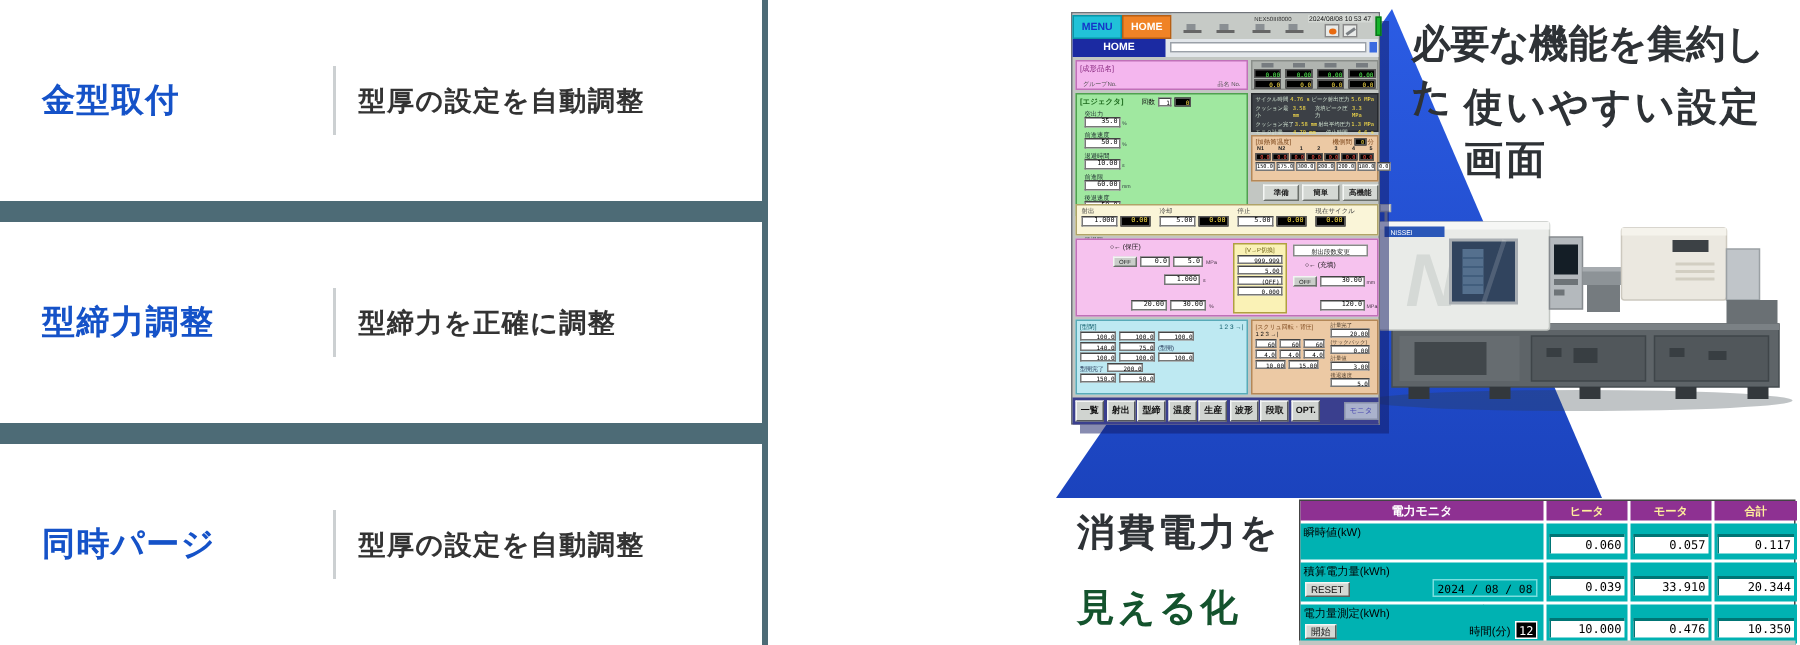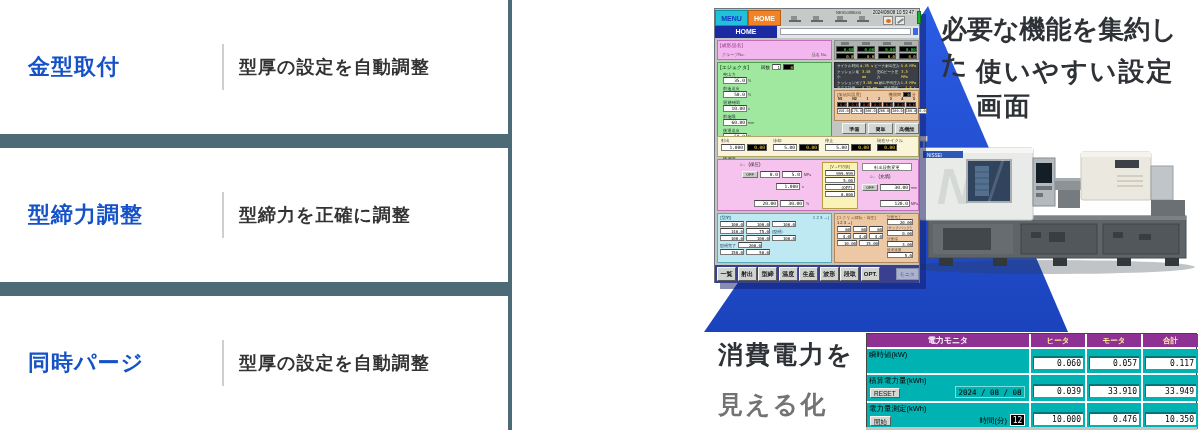--- a/index.html
+++ b/index.html
@@ -11,21 +11,21 @@
 .features{position:absolute;left:0;top:0;width:512px;height:430px;background:#4d6b76;display:flex;flex-direction:column;gap:14px;padding-right:4px}
 .fcard{background:#fff;flex:1;display:flex;align-items:center}
 .ftitle{width:194px;margin-left:28px;font-size:22px;font-weight:700;color:#1552c8;letter-spacing:1px}
 .fdiv{width:2px;height:46px;background:#ccd0d2}
 .fdesc{margin-left:15px;font-size:18px;font-weight:700;color:#333;letter-spacing:1px}
 
 
 .banner1{position:absolute;left:941px;top:12px;font-size:26px;font-weight:700;color:#2e3236;letter-spacing:0px;z-index:3}
 .banner2{position:absolute;left:976px;top:54px;font-size:26px;font-weight:700;color:#2e3236;letter-spacing:2px;z-index:3}
 .pbanner1{position:absolute;left:718px;top:338px;font-size:25px;font-weight:700;color:#2e3236;letter-spacing:2px;z-index:3}
-.pbanner2{position:absolute;left:718px;top:388px;font-size:25px;font-weight:700;color:#737373;letter-spacing:2px;z-index:3}
+.pbanner2{position:absolute;left:718px;top:388px;font-size:25px;font-weight:700;color:#14532d;letter-spacing:2px;z-index:3}
 
 
 .triangle{position:absolute;left:0;top:0;z-index:1}
 
 .machine{position:absolute;left:903px;top:136px;width:297px;height:142px;z-index:2}
 
 
 .hmi{position:absolute;left:714px;top:8px;width:206px;height:275px;background:#c2c6c2;border:1px solid #70747a;box-shadow:6px 6px 0 rgba(18,26,100,.5);z-index:4;font-size:5px;color:#111}
 .hmi .abs{position:absolute}
 .titlebar{position:absolute;left:0;top:0;width:204px;height:17px;background:#b9bdc1;display:flex;align-items:center}
@@ -571,21 +571,21 @@
     <div class="pbtn">RESET</div>
     <div class="pdate">2024 / 08 / 08 ～</div>
   </div>
   <div class="pc">
       <div class="pval">0.039</div>
     </div>
   <div class="pc">
       <div class="pval">33.910</div>
     </div>
   <div class="pc">
-      <div class="pval">33.949</div>
+      <div class="pval">20.344</div>
     </div>
 
   <div class="pc">
     <div class="plabel">電力量測定(kWh)</div>
     <div class="pbtn">開始</div>
     <div class="ptime">時間(分)</div>
     <div class="ptbox">12</div>
   </div>
   <div class="pc">
       <div class="pval">10.000</div>

